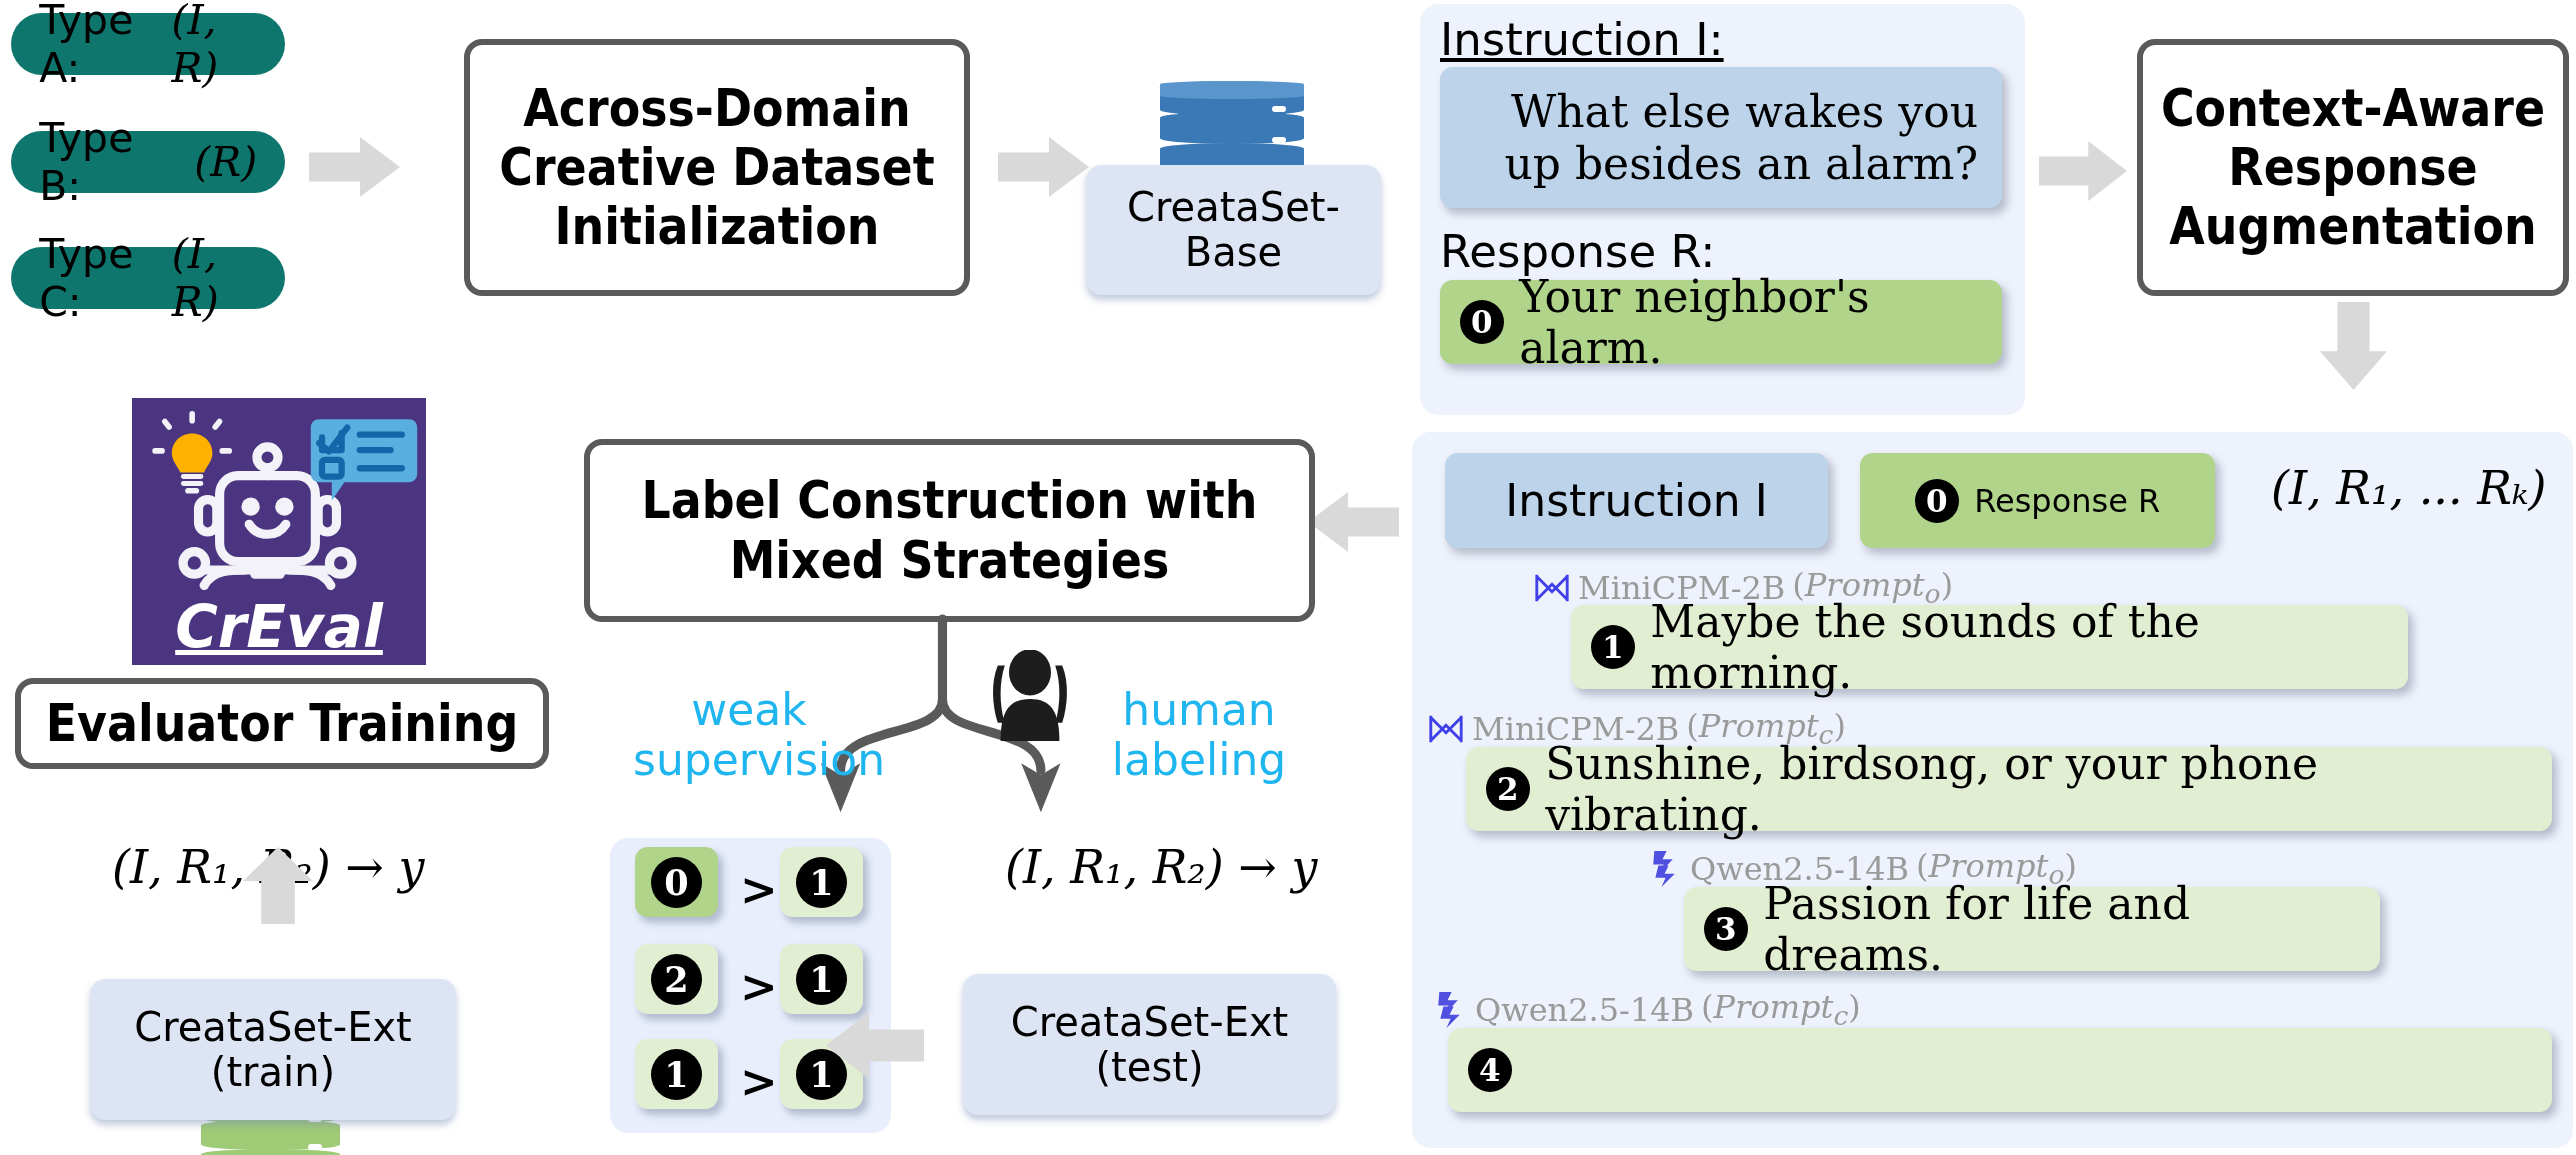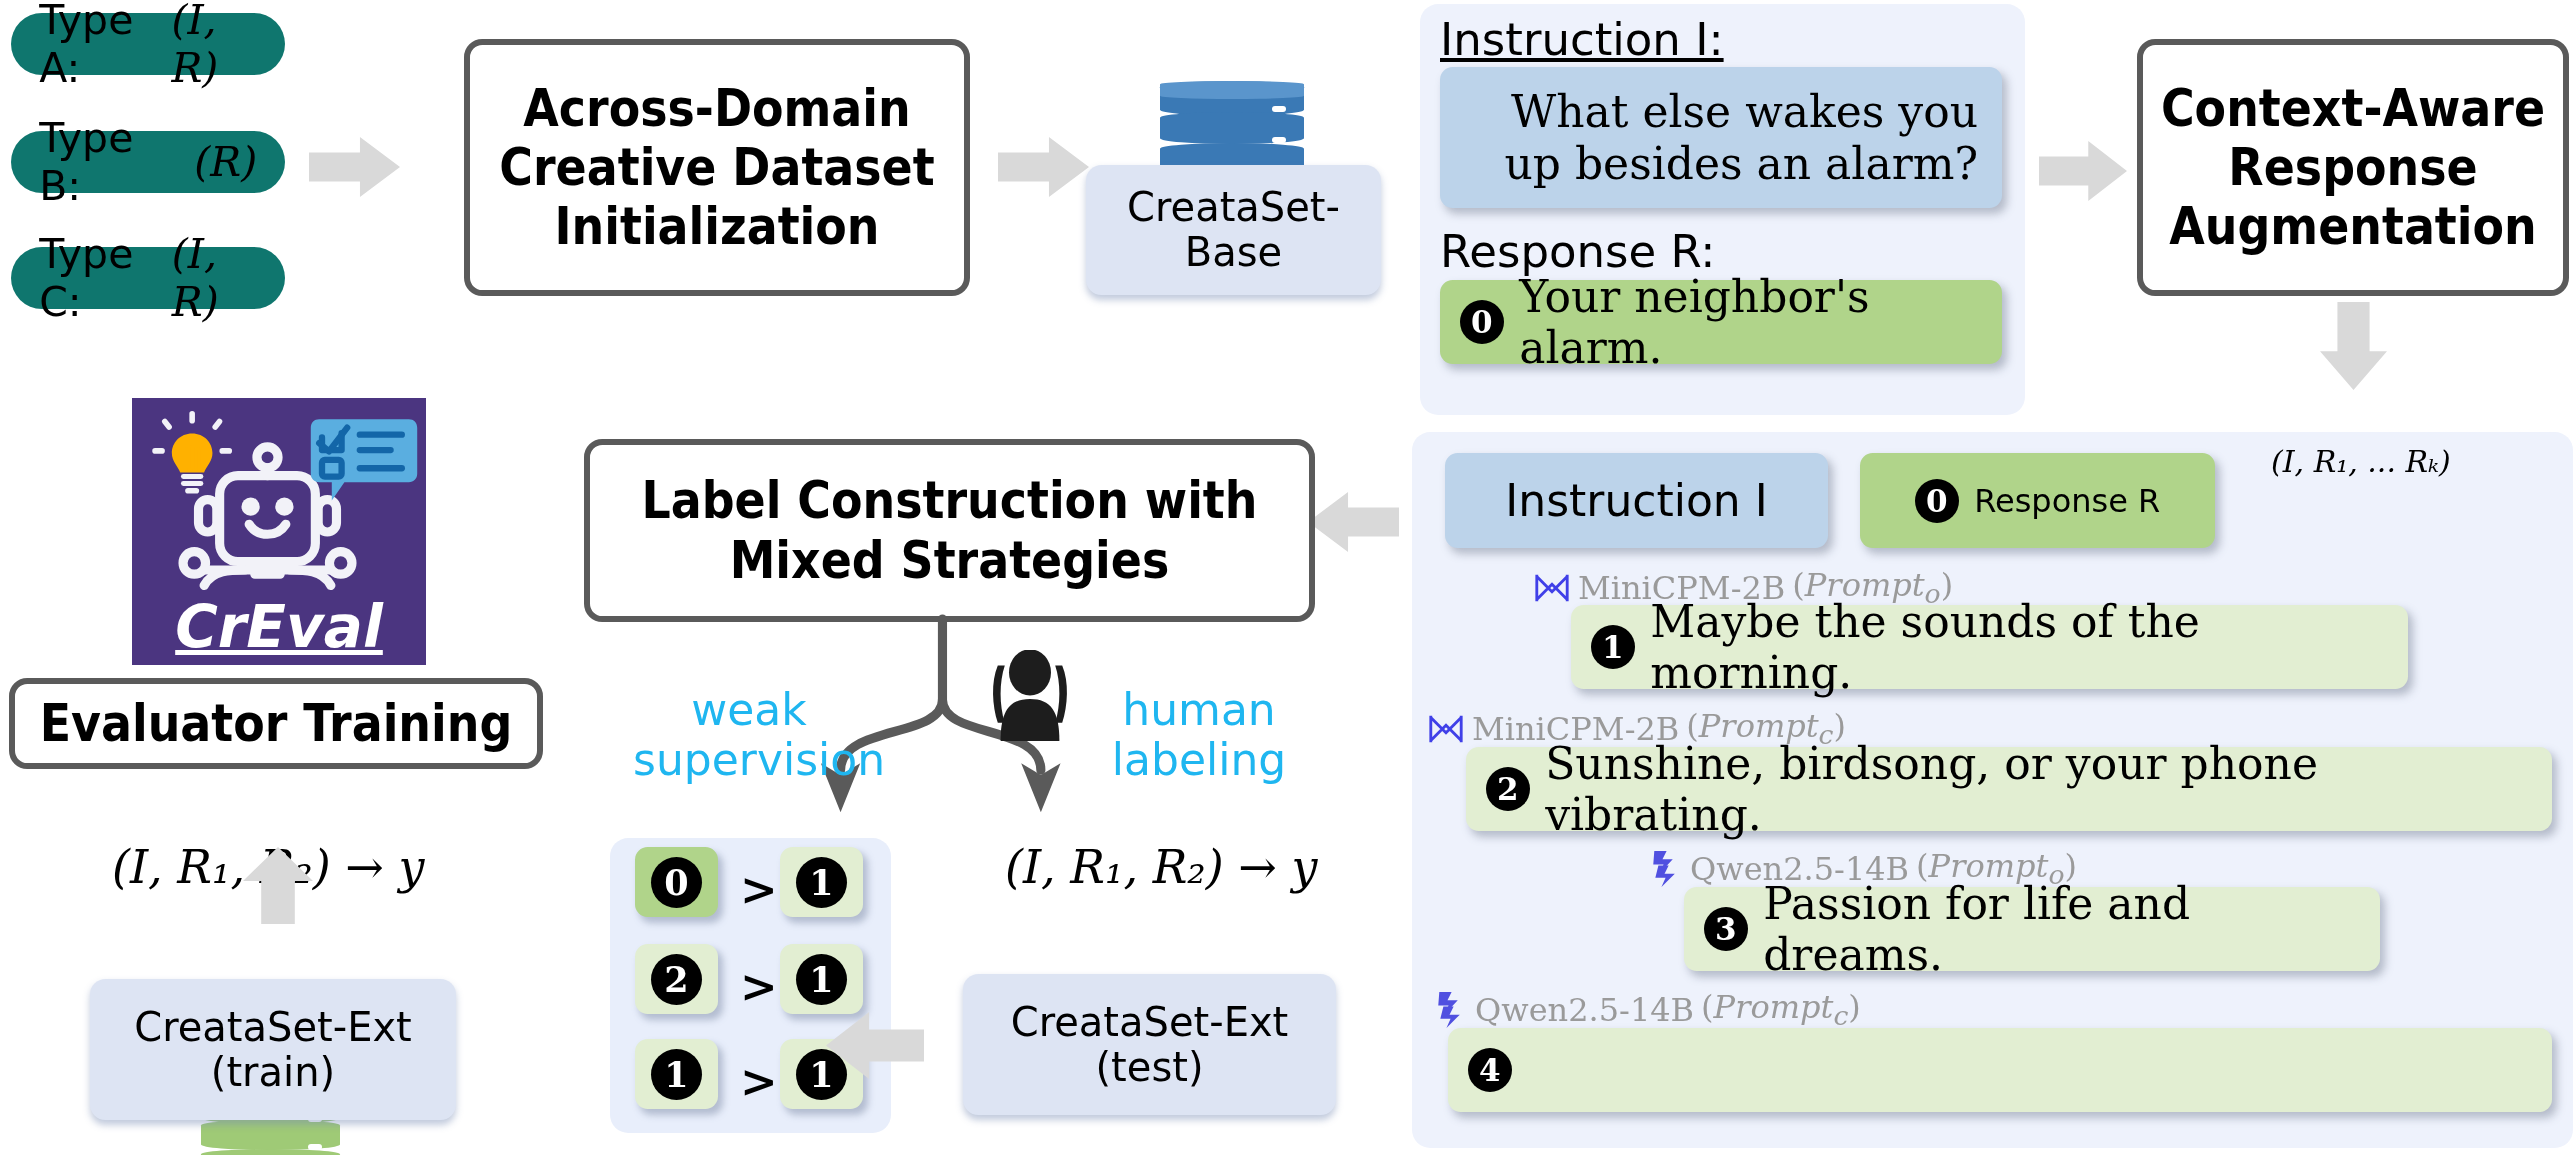--- a/index.html
+++ b/index.html
@@ -175,21 +175,21 @@
 
 <div class="abs chip chip-blue" style="left:1445px;top:453px;width:383px;height:95px;justify-content:center;">
   <span style="font-size:44px;font-family:'DejaVu Sans','Liberation Sans',sans-serif;">Instruction I</span>
 </div>
 
 <div class="abs chip chip-green" style="left:1860px;top:453px;width:355px;height:95px;justify-content:center;gap:15.5px;">
   <span class="badge" style="width:44px;height:44px;font-size:31px;">0</span>
   <span style="font-size:32px;font-family:'DejaVu Sans','Liberation Sans',sans-serif;">Response R</span>
 </div>
 
-<div class="abs math" style="left:2271px;top:444px;font-size:30px;font-style:italic;">
+<div class="abs math" style="left:2271px;top:461px;font-size:46px;font-style:italic;">
   <span>(I, R₁, ... Rₖ)</span>
 </div>
 
 <div class="abs modellabel" style="left:1533px;top:566px;">
   <span style="display:inline-block;width:38px;height:38px;">
     <svg viewBox="0 0 40 40" width="38" height="38">
         <g fill="none" stroke="#4040e8" stroke-width="3">
       <path d="M4 6 L4 34 M36 6 L36 34 M4 8 L20 24 L36 8 M4 32 L20 16 L36 32"></path>
         </g>
       </svg>
@@ -342,21 +342,21 @@
   <div style="position:absolute;right:18.3px;top:53px;width:14px;height:6.3px;border-radius:3.5px;background:#fff;"></div>
 
 </div>
 <div class="abs bluecard" style="left:90px;top:979px;width:366px;height:141px;white-space:pre-line;font-size:40px;">
   <span>CreataSet-Ext
 (train)</span>
 </div>
 
 <div class="abs arrow-u" style="left:243px;top:847px;width:70px;height:77px;"></div>
 
-<div class="abs stage" style="left:9px;top:678px;width:534px;height:91px;font-size:51px;">
+<div class="abs stage" style="left:15px;top:678px;width:534px;height:91px;font-size:51px;">
   <span>Evaluator Training</span>
 </div>
 
 <div class="abs" style="left:132px;top:398px;width:294px;height:267px;background:#4b3580;">
 
   <svg class="abs" style="left:19.7px;top:12.7px;width:81px;height:84px;" viewBox="0 0 115 120" width="81" height="84">
     <g fill="#ffb100">
       <path d="M57 32 C40 32 28 45 28 60 C28 72 36 78 40 88 L74 88 C78 78 86 72 86 60 C86 45 74 32 57 32 Z"></path>
     </g>
     <g fill="#f2f2f8">

